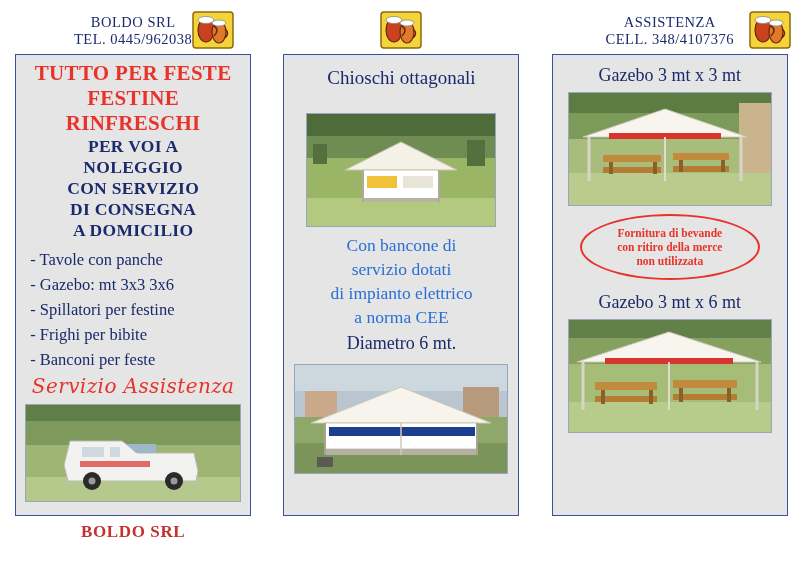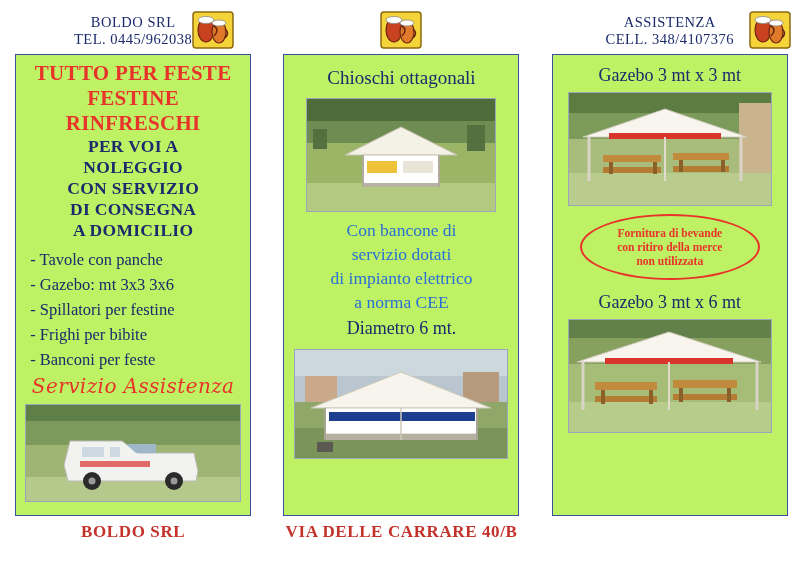--- a/index.html
+++ b/index.html
@@ -54,21 +54,21 @@
     position: absolute;
     width: 42px;
     height: 40px;
     top: 2px;
   }
   .logo svg { display:block; }
 
   
   .panel {
     border: 1px solid #3b4fa0;
-    background: #bef264;
+    background: #e5e5e5;
     width: 236px;
     box-sizing: border-box;
     padding: 6px 8px 8px 8px;
     display: flex;
     flex-direction: column;
     align-items: center;
     position: relative;
   }
   .panel.left   { height: 462px; }
   .panel.mid    { height: 462px; }
@@ -123,21 +123,21 @@
     border: 1px solid #9aa6bb;
     background: #86a060;
   }
   .photo svg { display: block; }
 
   
   .mid-heading {
     color: #1a2a6b;
     font-size: 19px;
     text-align: center;
-    margin: 6px 0 9px 0;
+    margin: 6px 0 24px 0;
   }
   .mid-body {
     color: #2a6fd6;
     font-size: 17.5px;
     line-height: 24px;
     text-align: center;
     margin-top: 6px;
   }
   .mid-diam {
     color: #1a2a6b;
@@ -313,21 +313,20 @@
             <rect x="30" y="84" width="152" height="6" fill="#b6b0a0"></rect>
             <line x1="30" y1="58" x2="30" y2="90" stroke="#a9a393" stroke-width="2"></line>
             <line x1="182" y1="58" x2="182" y2="90" stroke="#a9a393" stroke-width="2"></line>
             <line x1="106" y1="58" x2="106" y2="90" stroke="#cfc9b9" stroke-width="1.5"></line>
           </g>
           <rect x="22" y="92" width="16" height="10" fill="#5a5a52"></rect>
         </svg>
       </div>
     </div>
 
-    <div class="col-footer">VIA DELLE CARRARE 40/B</div>
   </div>
 
   <div class="column">
 
     <div class="col-header">
       <div class="hdr-line">ASSISTENZA</div>
       <div class="hdr-line">CELL. 348/4107376</div>
       <div class="logo" style="right:6px;">
         <svg width="42" height="40" viewBox="0 0 42 40">
           <rect x="1" y="2" width="40" height="36" rx="3" fill="#f5d43a" stroke="#8a6a10" stroke-width="1.5"></rect>

